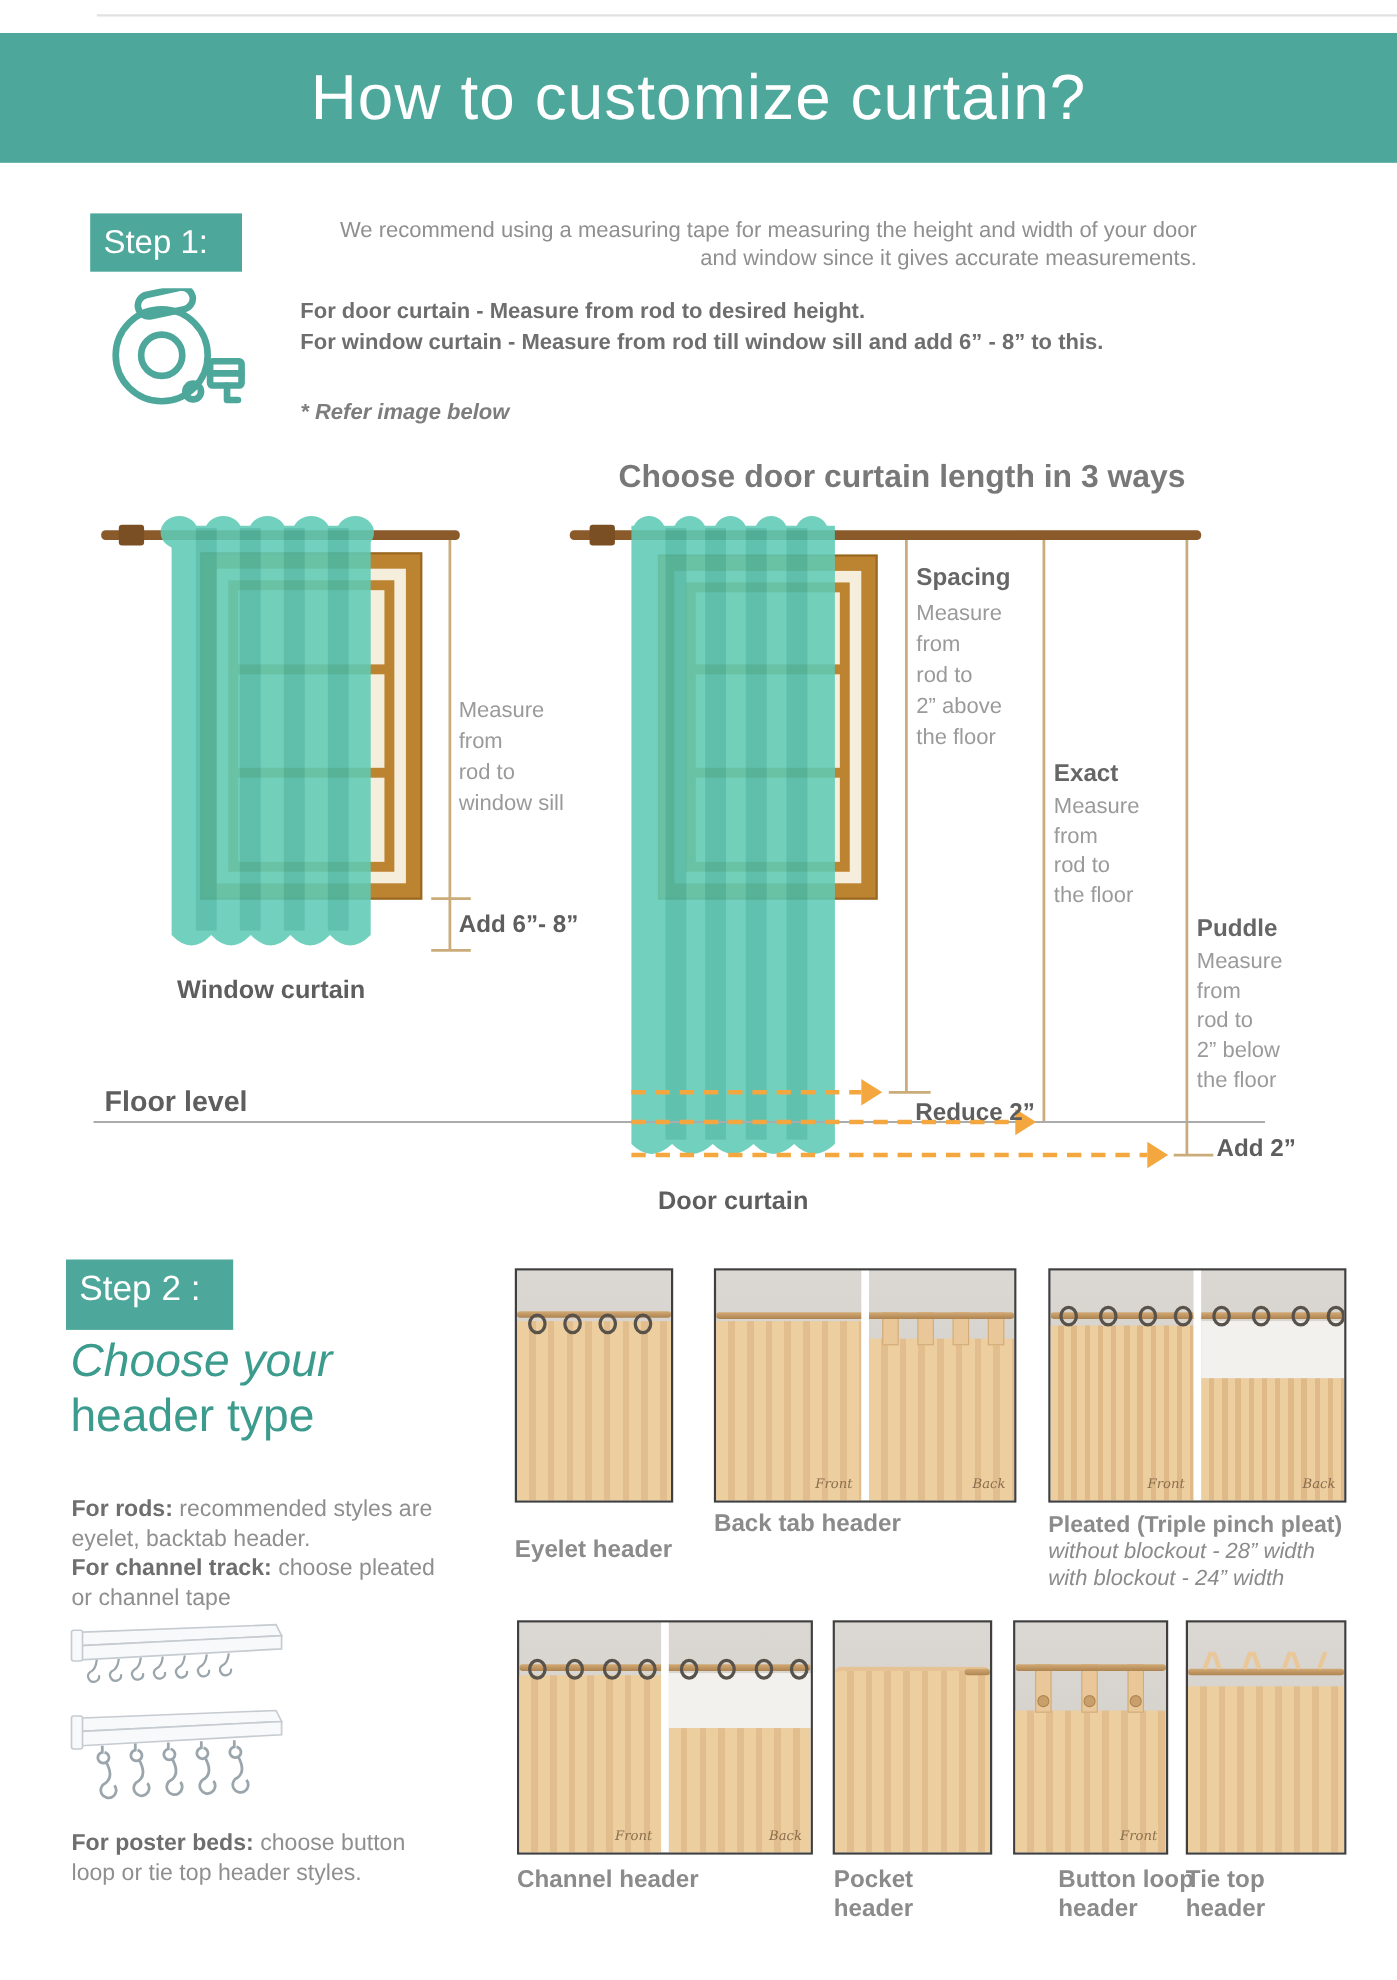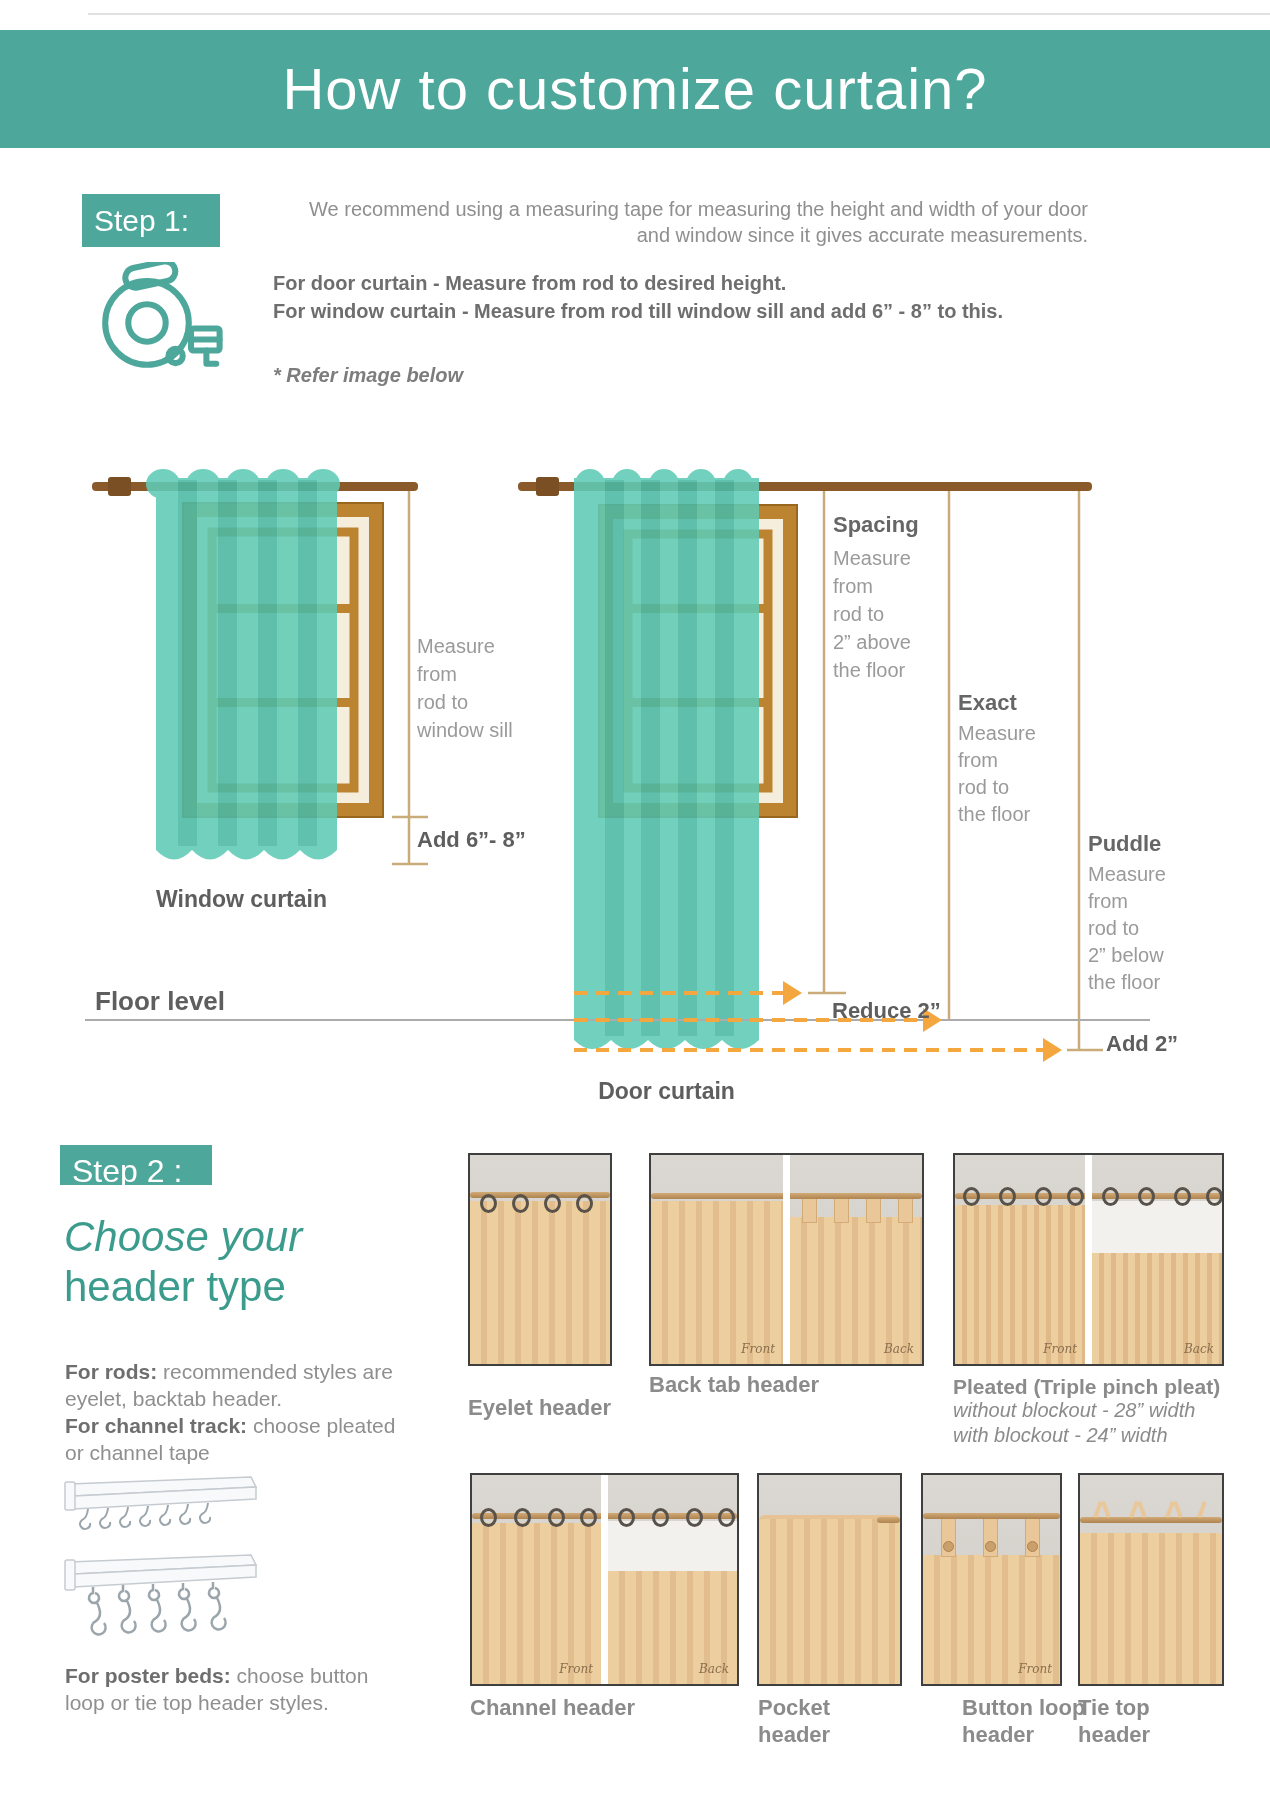--- a/index.html
+++ b/index.html
@@ -64,20 +64,21 @@
       <rect x="90" y="60" width="26" height="20" rx="2"></rect>
       <path d="M90 70 h26 M104 80 v12 h9"></path>
     </g>
   </svg>
 
   <div class="abs gray" style="left:273px;top:196px;width:815px;font-size:20px;line-height:26px;">We recommend using a measuring tape for measuring the height and width of your door and window since it gives accurate measurements.</div>
   <div class="abs boldline" style="left:273px;top:272px;width:900px;font-size:20px;">For door curtain - Measure from rod to desired height.</div>
   <div class="abs boldline" style="left:273px;top:300px;width:900px;font-size:20px;">For window curtain - Measure from rod till window sill and add 6” - 8” to this.</div>
   <div class="abs note" style="left:273px;top:364px;font-size:20px;">* Refer image below</div>
 
+  <div class="abs dtitle" style="left:440px;top:418px;width:760px;">Choose door curtain length in 3 ways</div>
 
   <svg class="abs" style="left:0;top:0;" width="1270" height="1800" viewBox="0 0 1270 1800">
 
     <g>
       <rect x="92" y="482" width="326" height="9" rx="4" fill="#8A5A2B"></rect>
       <rect x="108" y="477" width="23" height="19" rx="3" fill="#7A4F23"></rect>
     </g>
     <g>
       <rect x="518" y="482" width="574" height="9" rx="4" fill="#8A5A2B"></rect>
       <rect x="536" y="477" width="23" height="19" rx="3" fill="#7A4F23"></rect>
@@ -154,21 +155,21 @@
     </g>
   </svg>
 
   <div class="abs mlines" style="left:417px;top:632px;">
     <div>Measure</div>
     <div>from</div>
     <div>rod to</div>
     <div>window sill</div>
   </div>
   <div class="abs blabel" style="left:417px;top:827px;font-size:22px;">Add 6”- 8”</div>
-  <div class="abs blabel" style="left:156px;top:886px;width:181px;text-align:left;font-size:23px;">Window curtain</div>
+  <div class="abs blabel" style="left:156px;top:886px;width:181px;text-align:center;font-size:23px;">Window curtain</div>
 
   <div class="abs" style="left:833px;top:512px;">
     <div class="optname">Spacing</div>
     <div class="mlines" style="margin-top:6px;">
       <div>Measure</div>
       <div>from</div>
       <div>rod to</div>
       <div>2” above</div>
       <div>the floor</div>
     </div>
@@ -193,21 +194,21 @@
       <div>2” below</div>
       <div>the floor</div>
     </div>
   </div>
 
   <div class="abs blabel" style="left:95px;top:986px;font-size:26px;">Floor level</div>
   <div class="abs blabel" style="left:832px;top:998px;font-size:22px;">Reduce 2”</div>
   <div class="abs blabel" style="left:1106px;top:1031px;font-size:22px;">Add 2”</div>
   <div class="abs blabel" style="left:574px;top:1078px;width:185px;text-align:center;font-size:23px;">Door curtain</div>
 
-  <div class="stepbox" style="left:60px;top:1145px;width:152px;height:40px;font-size:32px;line-height:52px;padding-left:12px;box-sizing:border-box;">
+  <div class="stepbox" style="left:60px;top:1145px;width:152px;height:64px;font-size:32px;line-height:52px;padding-left:12px;box-sizing:border-box;">
     <span>Step 2 :</span>
   </div>
   <div class="abs teal-head" style="left:64px;top:1212px;font-style:italic;">Choose your</div>
   <div class="abs teal-head" style="left:64px;top:1262px;">header type</div>
 
   <div class="abs s2txt" style="left:65px;top:1358px;width:352px;">
     <b>For rods:</b><span>  recommended styles are eyelet, backtab header.</span>
   </div>
   <div class="abs s2txt" style="left:65px;top:1412px;width:352px;">
     <b>For channel track:</b><span>  choose pleated or channel tape</span>

